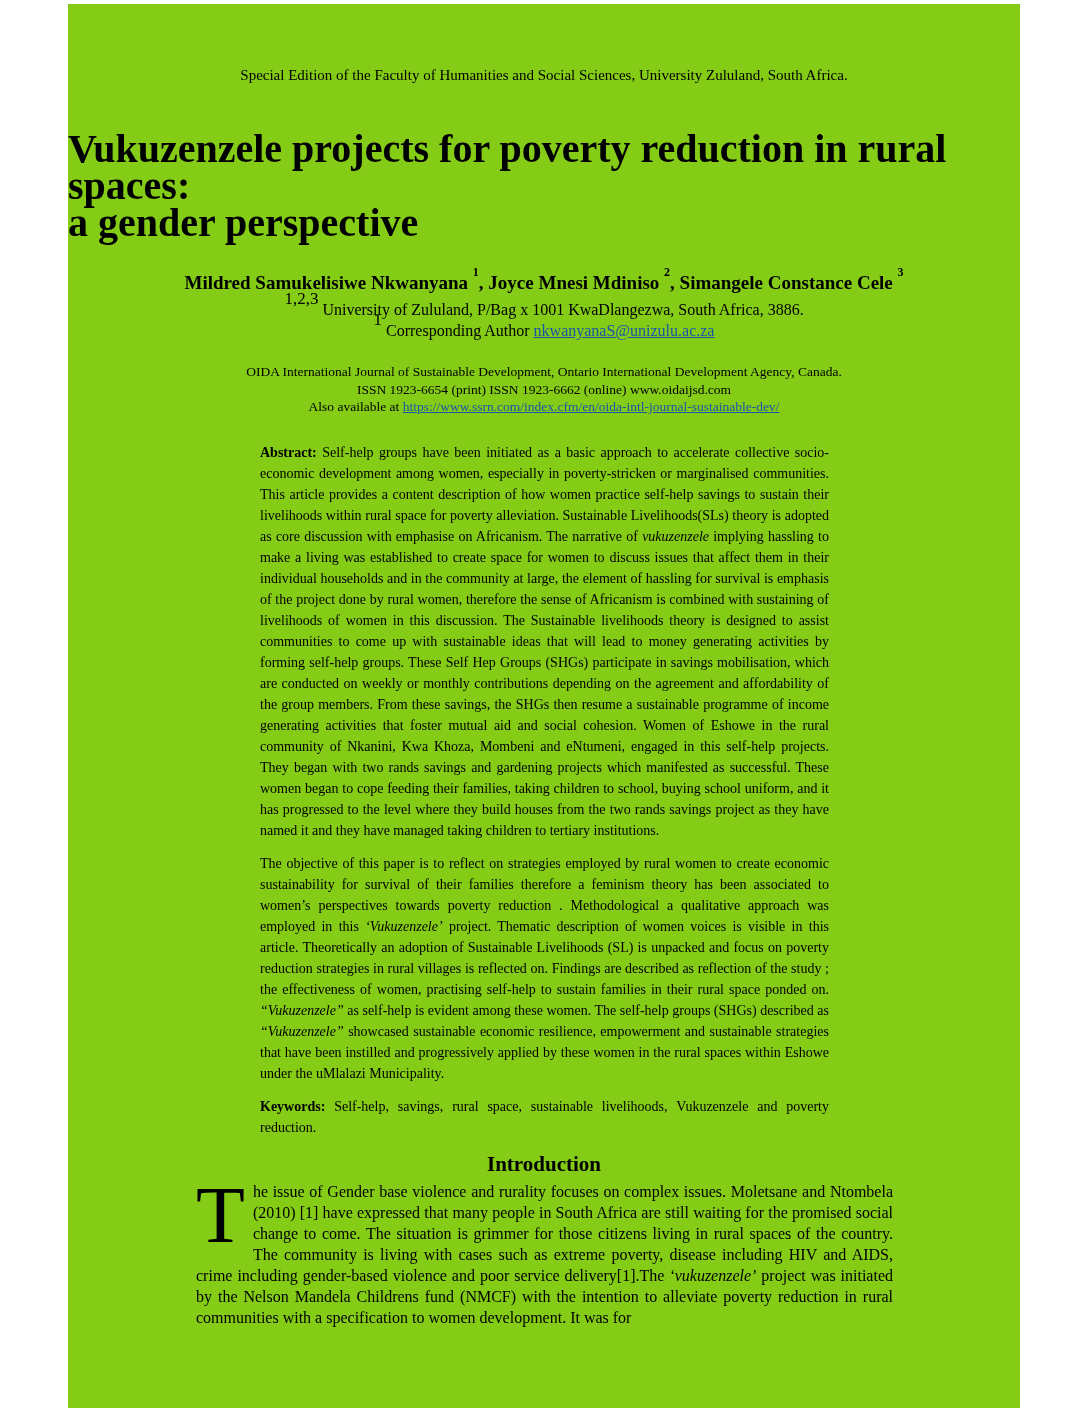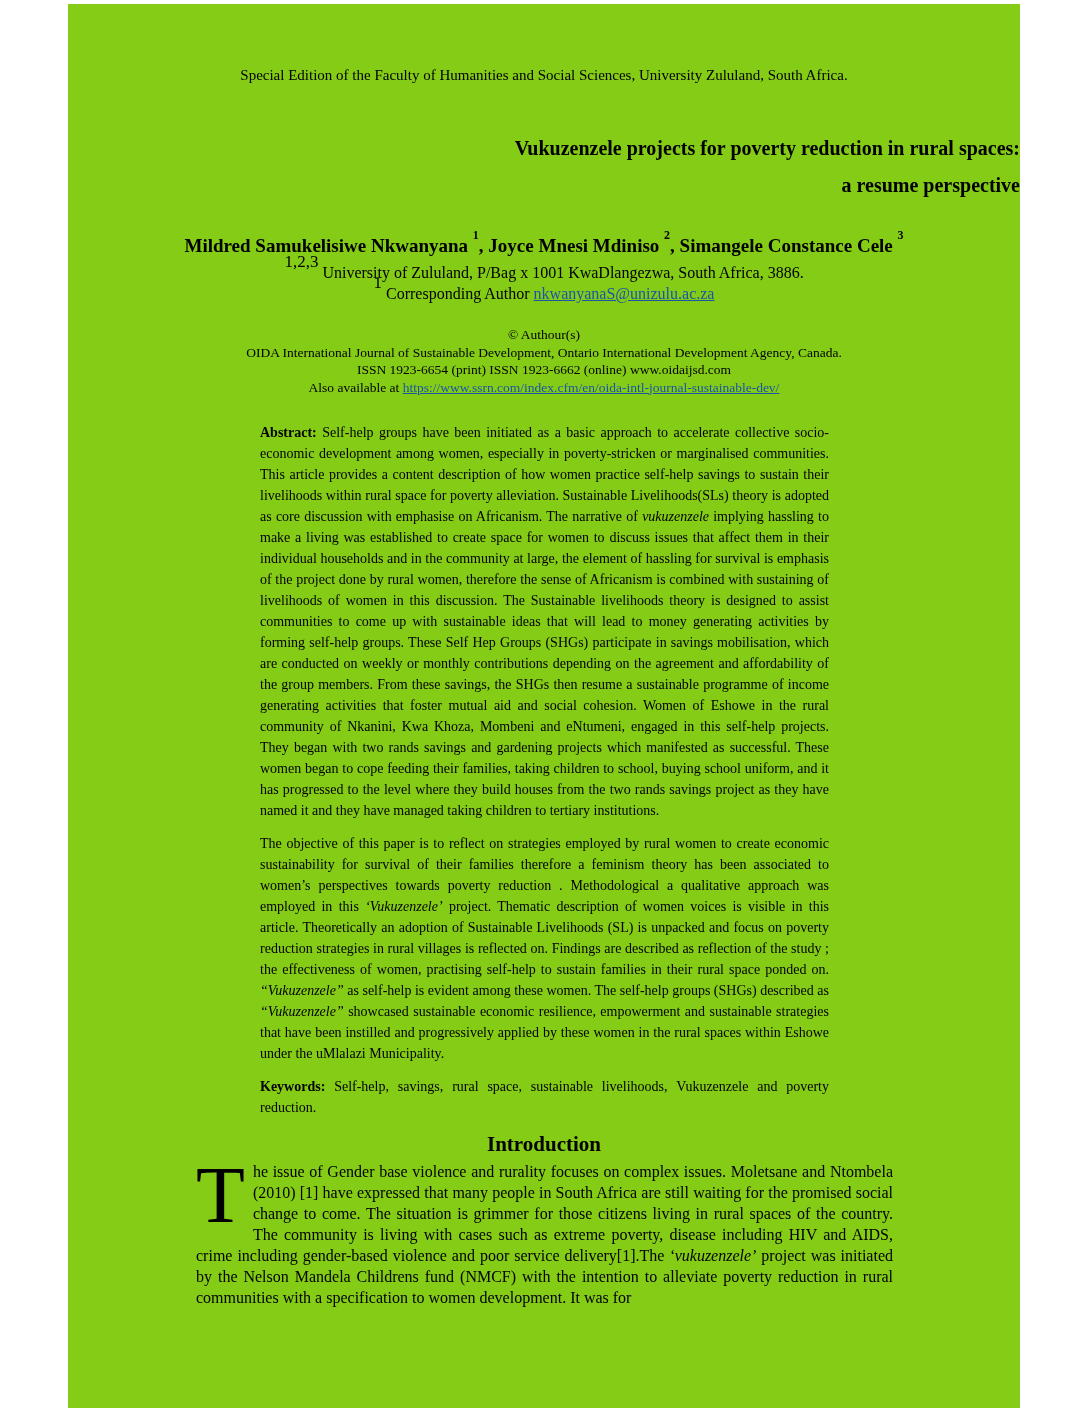--- a/index.html
+++ b/index.html
@@ -15,23 +15,23 @@
     box-sizing: border-box;
   }
   .header-note {
     padding-top: 62px;
     text-align: center;
     font-size: 15px;
     line-height: 18px;
   }
   .paper-title {
     margin-top: 46px;
-    text-align: right;
+    text-align: left;
     font-weight: bold;
-    font-size: 20px;
+    font-size: 40px;
     line-height: 37px;
   }
   .authors-line {
     margin-top: 30px;
     text-align: center;
     font-weight: bold;
     font-size: 19px;
     line-height: 24px;
   }
   .affiliation-line, .corresponding-line {
@@ -86,37 +86,36 @@
 </style>
 </head>
 <body>
 
 <div class="page">
 
   <div class="header-note">Special Edition of the Faculty of Humanities and Social Sciences, University Zululand, South Africa.</div>
 
   <div class="paper-title">
     <div>Vukuzenzele projects for poverty reduction in rural spaces:</div>
-    <div>a resume perspective</div>
+    <div>a gender perspective</div>
   </div>
 
   <div class="authors-line">
     <span>Mildred Samukelisiwe Nkwanyana </span><sup class="auth-sup">1</sup><span>, </span><span>Joyce Mnesi Mdiniso </span><sup class="auth-sup">2</sup><span>, </span><span>Simangele Constance Cele </span><sup class="auth-sup">3</sup>
   </div>
 
   <div class="affiliation-line">
     <sup class="small-sup">1,2,3</sup><span> University of Zululand, P/Bag x 1001 KwaDlangezwa, South Africa, 3886.</span>
   </div>
 
   <div class="corresponding-line">
     <sup class="small-sup">1</sup><span> Corresponding Author </span><a class="doc-link" href="#">nkwanyanaS@unizulu.ac.za</a>
   </div>
 
   <div class="copyright-block">
-    <div>© Authour(s)</div>
     <div>OIDA International Journal of Sustainable Development, Ontario International Development Agency, Canada.</div>
     <div>ISSN 1923-6654 (print) ISSN 1923-6662 (online) www.oidaijsd.com</div>
     <div>
       <span>Also available at </span><a class="doc-link" href="#">https://www.ssrn.com/index.cfm/en/oida-intl-journal-sustainable-dev/</a>
     </div>
   </div>
 
   <div class="body-block">
     <p class="abstract-p1">
       <span class="bold-label">Abstract:</span><span> Self-help groups have been initiated as a basic approach to accelerate collective socio-economic development among women, especially in poverty-stricken or marginalised communities. This article provides a content description of how women practice self-help savings to sustain their livelihoods within rural space for poverty alleviation. Sustainable Livelihoods(SLs) theory is adopted as core discussion with emphasise on Africanism. The narrative of </span><span class="ital">vukuzenzele</span><span> implying hassling to make a living was established to create space for women to discuss issues that affect them in their individual households and in the community at large, the element of hassling for survival is emphasis of the project done by rural women, therefore the sense of Africanism is combined with sustaining of livelihoods of women in this discussion. The Sustainable livelihoods theory is designed to assist communities to come up with sustainable ideas that will lead to money generating activities by forming self-help groups. These Self Hep Groups (SHGs) participate in savings mobilisation, which are conducted on weekly or monthly contributions depending on the agreement and affordability of the group members. From these savings, the SHGs then resume a sustainable programme of income generating activities that foster mutual aid and social cohesion. Women of Eshowe in the rural community of Nkanini, Kwa Khoza, Mombeni and eNtumeni, engaged in this self-help projects. They began with two rands savings and gardening projects which manifested as successful. These women began to cope feeding their families, taking children to school, buying school uniform, and it has progressed to the level where they build houses from the two rands savings project as they have named it and they have managed taking children to tertiary institutions.</span>

